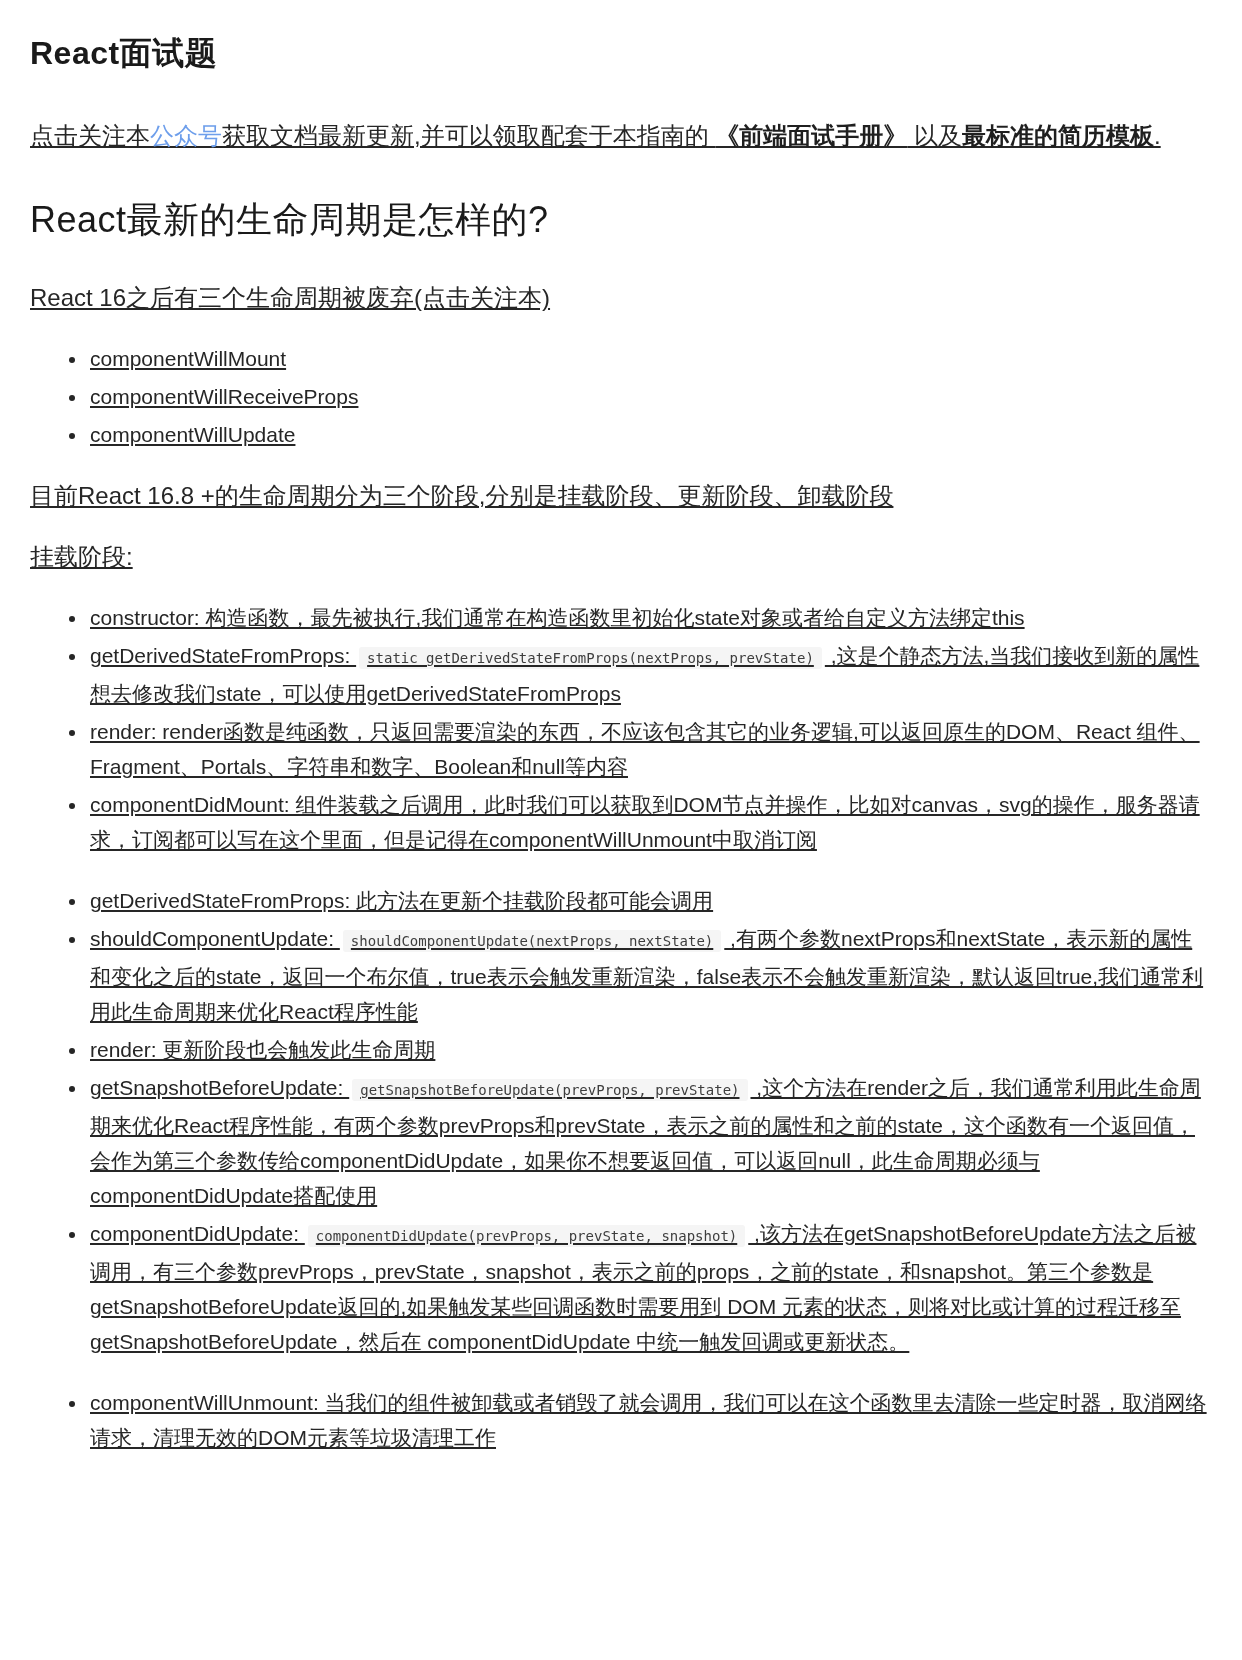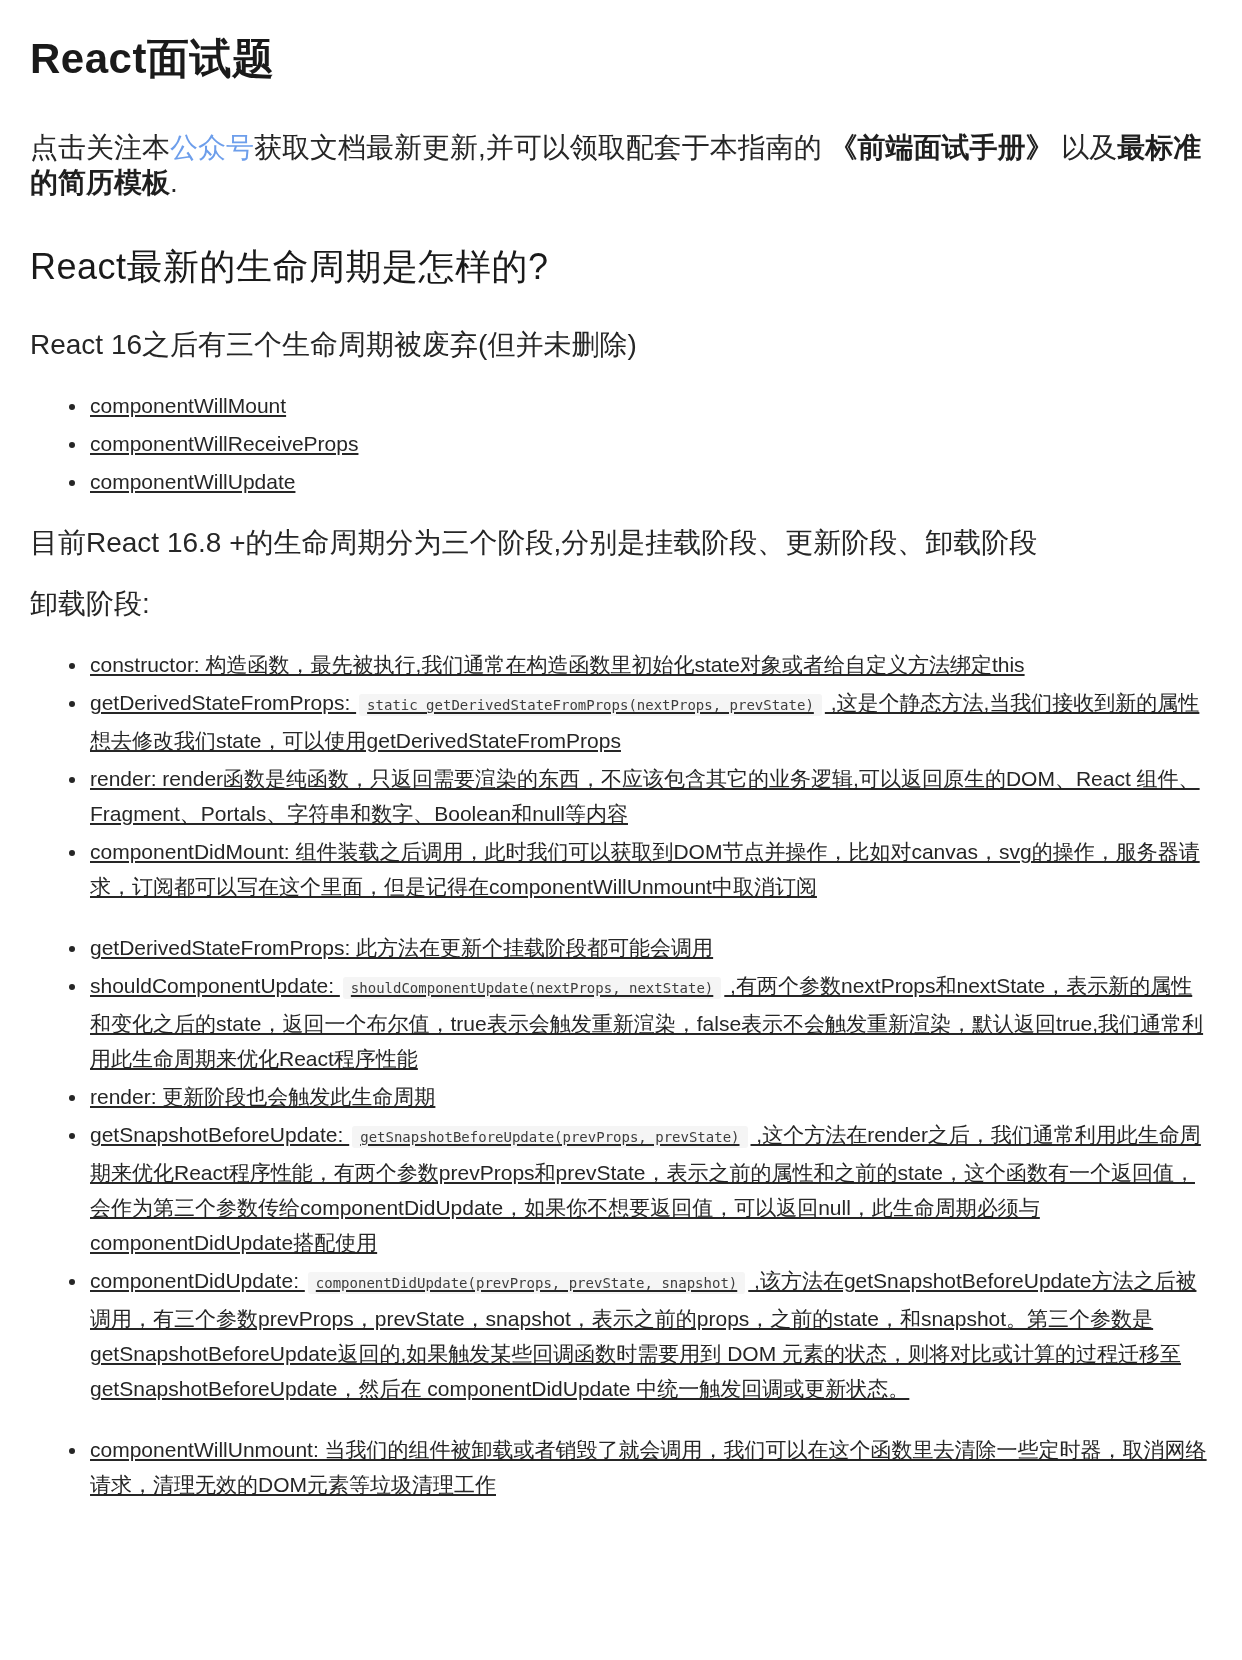--- a/index.html
+++ b/index.html
@@ -10,40 +10,41 @@
     position: relative;
     font-family: "Liberation Sans", "DejaVu Sans", sans-serif;
     color: #262626;
     overflow: hidden;
   }
   .doc {
     padding: 26px 30px 70px 30px;
     width: 1242px;
   }
   h1 {
-    font-size: 42px;
+    font-size: 32px;
     font-weight: 700;
     color: #1a1a1a;
     margin: 8px 0 46px 0;
     line-height: 1.2;
     letter-spacing: 0.5px;
   }
   h2 {
     font-size: 36px;
     font-weight: 400;
     color: #1a1a1a;
     margin: 44px 0 38px 0;
     line-height: 1.25;
     letter-spacing: 0.5px;
   }
   p {
-    font-size: 28px;
+    font-size: 24px;
     line-height: 35px;
     margin: 26px 0;
     word-break: break-word;
+    text-decoration: underline;
   }
   ul {
     margin: 26px 0;
     padding-left: 58px;
     list-style: disc outside;
   }
   li {
     font-size: 21px;
     line-height: 35px;
     margin: 3px 0;
@@ -73,32 +74,32 @@
 <body>
 
 <main class="doc">
 
   <h1>React面试题</h1>
 
   <p><span>点击关注本</span><a class="link" href="#">公众号</a><span>获取文档最新更新,并可以领取配套于本指南的 </span><strong>《前端面试手册》</strong><span> 以及</span><strong>最标准的简历模板</strong><span>.</span></p>
 
   <h2>React最新的生命周期是怎样的?</h2>
 
-  <p>React 16之后有三个生命周期被废弃(但并未删除)</p>
+  <p>React 16之后有三个生命周期被废弃(点击关注本)</p>
 
   <ul>
     <li>componentWillMount</li>
     <li>componentWillReceiveProps</li>
     <li>componentWillUpdate</li>
   </ul>
 
 
   <p>目前React 16.8 +的生命周期分为三个阶段,分别是挂载阶段、更新阶段、卸载阶段</p>
 
-  <p>卸载阶段:</p>
+  <p>挂载阶段:</p>
 
   <ul>
     <li><span>constructor: 构造函数，最先被执行,我们通常在构造函数里初始化state对象或者给自定义方法绑定this</span><span></span></li>
     <li><span>getDerivedStateFromProps: </span><code>static getDerivedStateFromProps(nextProps, prevState)</code><span> ,这是个静态方法,当我们接收到新的属性想去修改我们state，可以使用getDerivedStateFromProps</span></li>
     <li><span>render: render函数是纯函数，只返回需要渲染的东西，不应该包含其它的业务逻辑,可以返回原生的DOM、React 组件、Fragment、Portals、字符串和数字、Boolean和null等内容</span><span></span></li>
     <li><span>componentDidMount: 组件装载之后调用，此时我们可以获取到DOM节点并操作，比如对canvas，svg的操作，服务器请求，订阅都可以写在这个里面，但是记得在componentWillUnmount中取消订阅</span><span></span></li>
   </ul>
 
 
   <ul>

